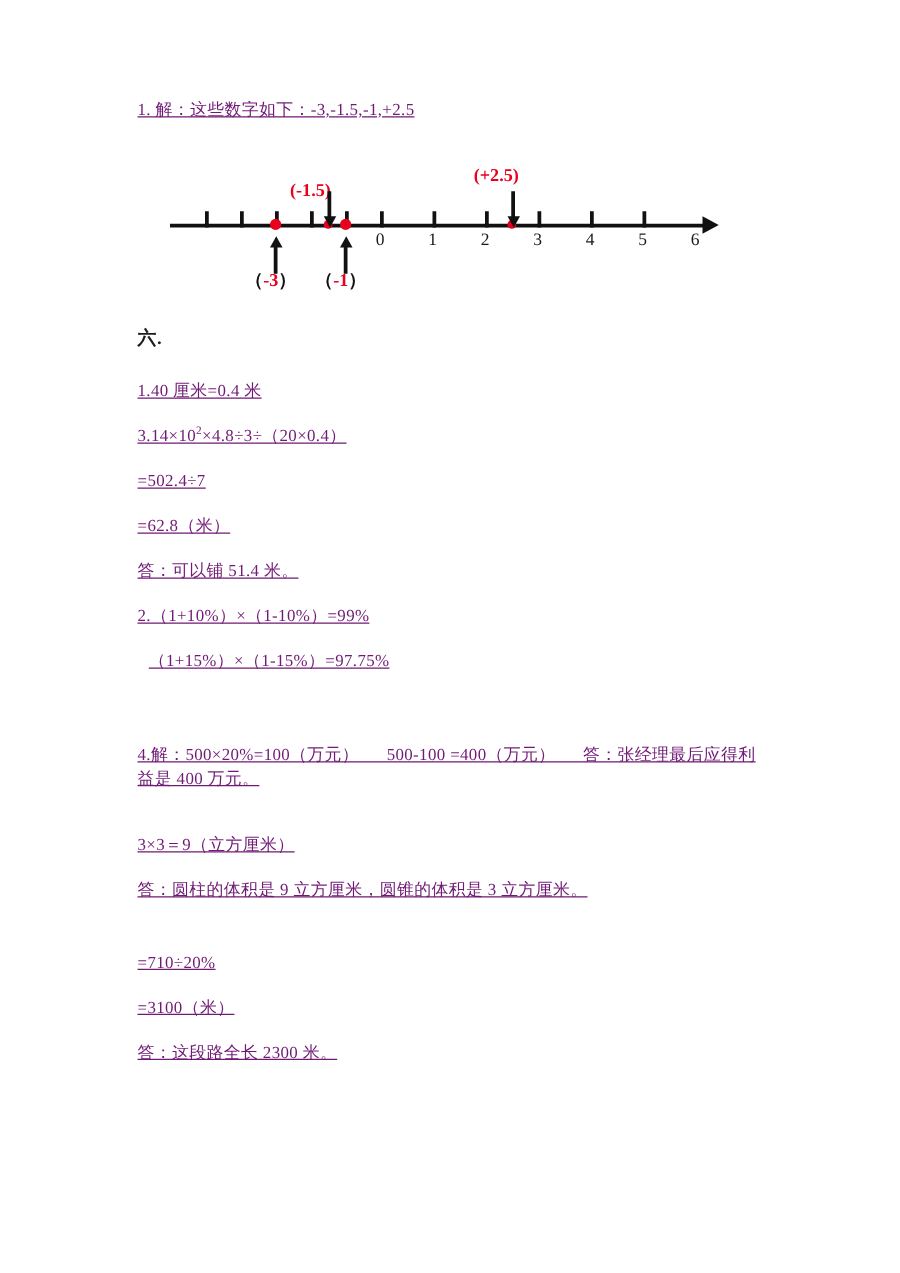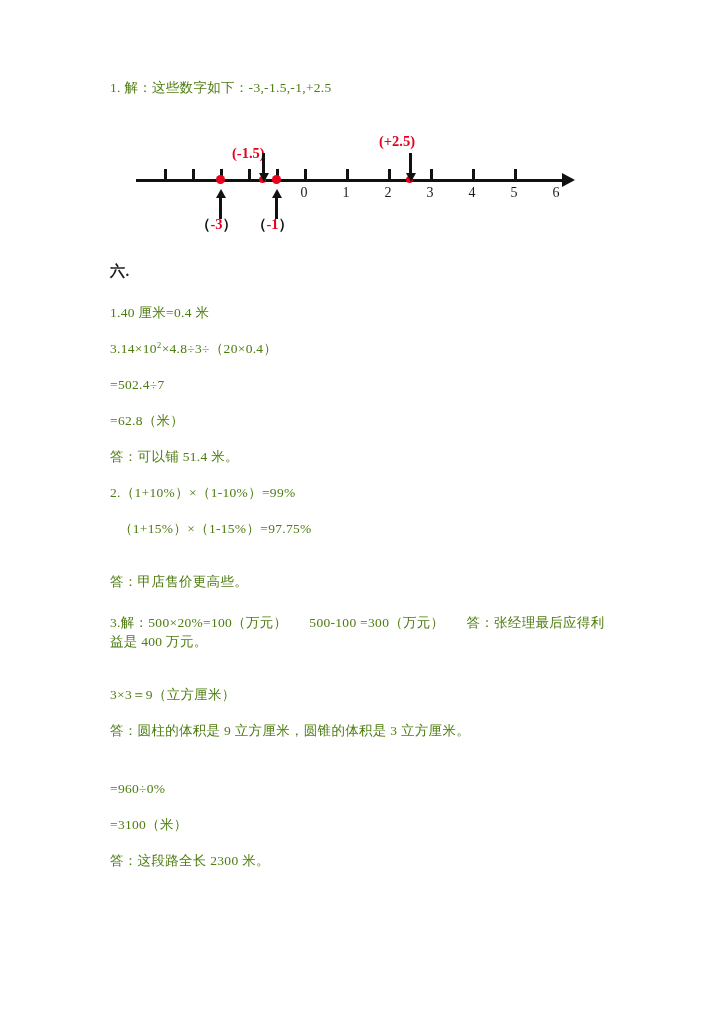--- a/index.html
+++ b/index.html
@@ -26,24 +26,25 @@
     position: absolute;
     left: 110px;
     top: 78px;
     width: 510px;
   }
 
   
   .line {
     font-size: 13.5px;
     line-height: 19px;
-    color: #4d7c0f;
+    color: #701a75;
     letter-spacing: 0.3px;
     white-space: pre-wrap;
     margin: 0;
+    text-decoration: underline;
   }
   .gap-sm { height: 17px; }
   .gap-md { height: 22px; }
   .gap-lg { height: 30px; }
 
   .section-head {
     font-size: 15px;
     font-weight: bold;
     color: #1c1c1c;
     line-height: 20px;
@@ -266,40 +267,39 @@
     <div class="gap-sm"></div>
 
     <div class="line">2.（1+10%）×（1-10%）=99%</div>
     <div class="gap-sm"></div>
 
     <div class="line" style="padding-left:9px;">（1+15%）×（1-15%）=97.75%</div>
     <div class="gap-sm"></div>
 
     <div class="gap-sm"></div>
 
-    <div class="line">答：甲店售价更高些。</div>
 
     <div class="gap-md"></div>
 
-    <div class="line wide">3.解：500×20%=100（万元）      500-100 =300（万元）      答：张经理最后应得利益是 400 万元。</div>
+    <div class="line wide">4.解：500×20%=100（万元）      500-100 =400（万元）      答：张经理最后应得利益是 400 万元。</div>
 
     <div class="gap-sm"></div>
 
     <div class="gap-sm"></div>
 
     <div class="line">3×3＝9（立方厘米）</div>
     <div class="gap-sm"></div>
 
     <div class="line">答：圆柱的体积是 9 立方厘米，圆锥的体积是 3 立方厘米。</div>
 
     <div class="gap-md"></div>
 
     <div class="gap-sm"></div>
 
-    <div class="line">=960÷0%</div>
+    <div class="line">=710÷20%</div>
     <div class="gap-sm"></div>
 
     <div class="line">=3100（米）</div>
     <div class="gap-sm"></div>
 
     <div class="line">答：这段路全长 2300 米。</div>
 
   </div>
 </div>
 

